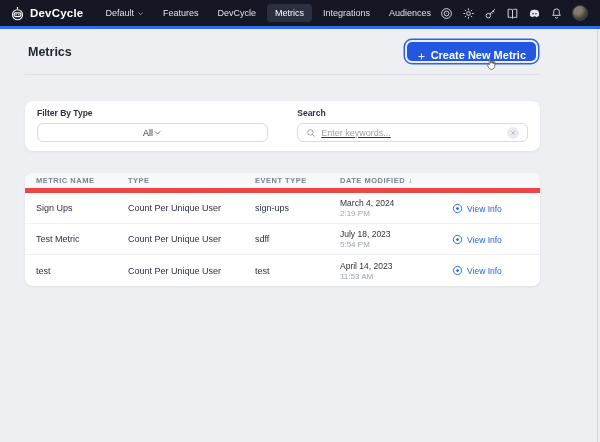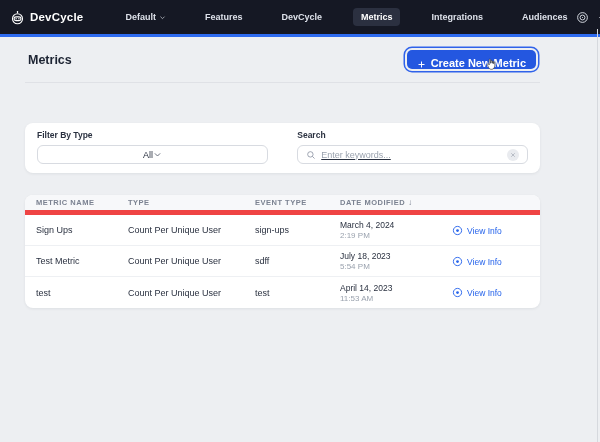--- a/index.html
+++ b/index.html
@@ -6,32 +6,32 @@
   html,body { width:600px; height:442px; }
   body {
     font-family:"Liberation Sans", sans-serif;
     background:#edeff2;
     position:relative;
     overflow:hidden;
   }
 
   
   .navbar {
-    height:34px; background:#151824;
+    height:26px; background:#151824;
     display:flex; align-items:center;
     padding:0 12px 0 10px;
   }
   .brand { display:flex; align-items:center; gap:5px; color:#ffffff; cursor:pointer; }
   .brand-name { font-size:11.5px; font-weight:700; letter-spacing:.2px; }
   .logo-svg { width:15px; height:15px; display:block; }
   .nav-items { display:flex; align-items:center; margin-left:14px; gap:3px; }
   .nav-item {
-    color:#dde1ea; font-size:9px; font-weight:700;
+    color:#dde1ea; font-size:9px; font-weight:400;
     padding:4px 8px; border-radius:4px;
-    display:flex; align-items:center; gap:3px; cursor:pointer; white-space:nowrap;margin-left:20px;
+    display:flex; align-items:center; gap:3px; cursor:pointer; white-space:nowrap;
   }
   .nav-item.active { background:#2b3040; color:#ffffff; }
   .nav-item .caret { width:7px; height:7px; opacity:.75; }
 
   .nav-right { margin-left:auto; display:flex; align-items:center; gap:9px; }
   .nav-icon { width:13px; height:13px; color:#e2e6ee; display:block; cursor:pointer; }
   .avatar {
     width:16px; height:16px; border-radius:50%; cursor:pointer;
     background:radial-gradient(circle at 35% 30%, #8a7a6d 0 30%, #4a4440 60%, #2c2a2e 100%);
     border:1px solid #3a3f4d;
@@ -54,21 +54,21 @@
     font-size:11px; font-weight:600;
     height:19px; padding:0 10px;
     border:none; border-radius:5px; cursor:pointer;
     box-shadow:0 0 0 2px #edeff2, 0 0 0 3.5px #2f62ea;
     margin-right:4px;
   }
   .plus-icon { width:9px; height:9px; display:block; }
 
   
   .filter-card {
-    margin-top:40px; background:#ffffff; border-radius:8px;
+    margin-top:26px; background:#ffffff; border-radius:8px;
     box-shadow:0 1px 3px rgba(16,24,40,.07);
     padding:7px 12px 9px 12px;
     display:flex; justify-content:space-between; gap:22px;
   }
   .filter-block { width:47%; }
   .field-label { font-size:8.5px; font-weight:700; color:#2a3140; margin-bottom:5px; }
   .select-box, .search-box {
     height:19px; border:1px solid #d8dbe1; border-radius:6px;
     display:flex; align-items:center; padding:0 8px;
     background:#ffffff; font-size:9px; color:#2a3140;

